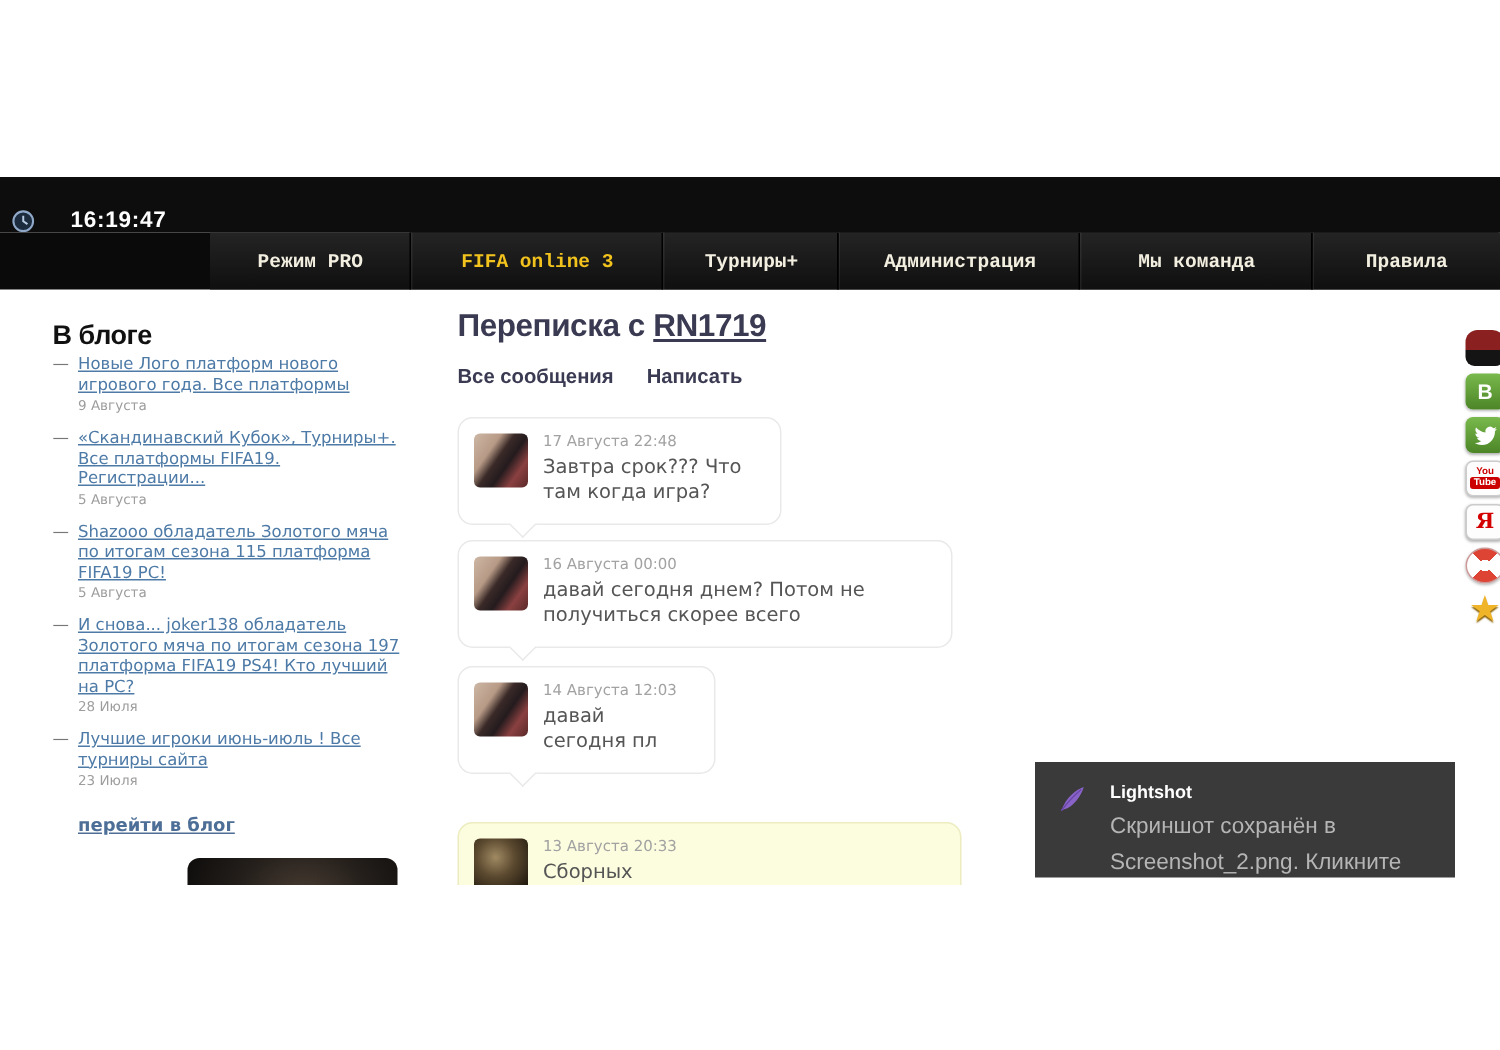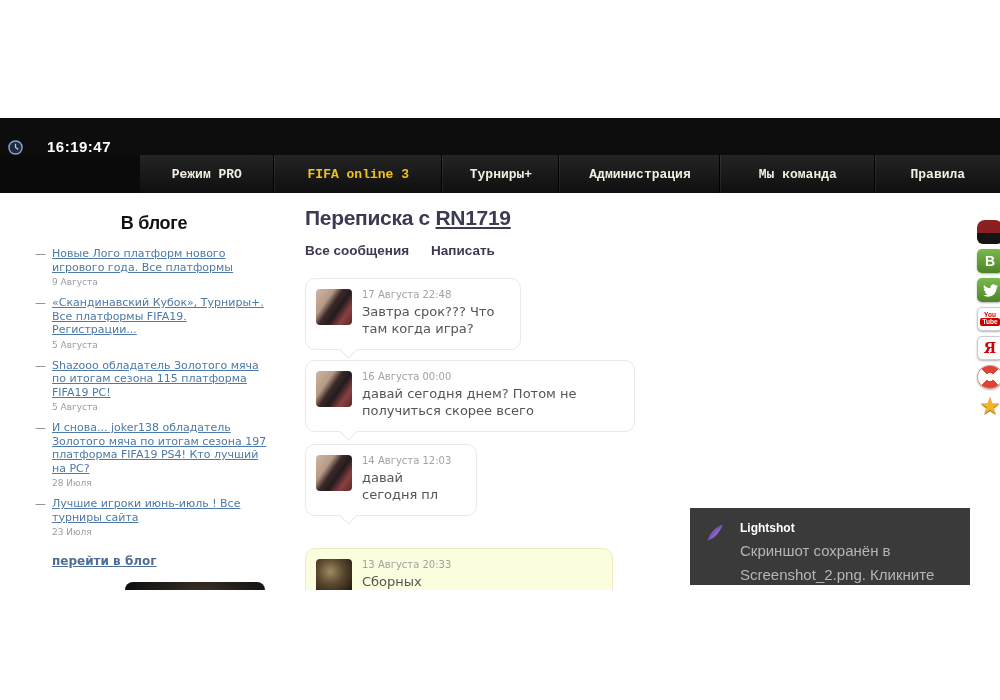--- a/index.html
+++ b/index.html
@@ -34,21 +34,21 @@
               box-shadow:-1px 0 0 #000;font-family:Liberation Mono, monospace; }
   .nav-item:first-child { border-left:none; box-shadow:none; }
   .nav-item.active { color:#f2c21d; }
   .nav-item:nth-child(1){flex-grow:130;} .nav-item:nth-child(2){flex-grow:135;}
   .nav-item:nth-child(3){flex-grow:110;} .nav-item:nth-child(4){flex-grow:120;}
   .nav-item:nth-child(5){flex-grow:155;} .nav-item:nth-child(6){flex-grow:143;}
   .nav-item:nth-child(7){flex-grow:157;}
 
   
   .blog { position:absolute; left:35px; top:95px; width:238px; }
-  .blog h2 { font-size:18px; font-weight:bold; color:#111; letter-spacing:-.3px; margin-bottom:13px;text-align:center; }
+  .blog h2 { font-size:18px; font-weight:bold; color:#111; letter-spacing:-.3px; margin-bottom:2px; }
   .blog ul { list-style:none; }
   .blog li { position:relative; padding-left:17px; margin-bottom:9px;
              font-family:"DejaVu Sans", sans-serif; }
   .blog li::before { content:"—"; position:absolute; left:0; top:0; color:#777; font-size:11px; }
   .blog-link { font-size:11px; line-height:13.5px; color:#4d7aa6; text-decoration:underline; cursor:pointer; display:block; }
   .blog-date { font-size:9px; color:#9d9d9d; margin-top:3px; }
   .goto-blog { display:inline-block; margin:8px 0 0 17px; font-family:"DejaVu Sans", sans-serif;
                font-size:12px; font-weight:bold; color:#4d6e96; text-decoration:underline; cursor:pointer; }
   .blog-image { position:relative; margin:13px 0 0 90px; width:140px; height:90px;
                 border-radius:8px; overflow:hidden; cursor:pointer;
@@ -71,21 +71,21 @@
   .msg::after { content:""; position:absolute; bottom:-7px; left:36px; width:12px; height:12px;
                 background:#fff; border-right:1px solid #e9e9e9; border-bottom:1px solid #e9e9e9;
                 transform:rotate(45deg); }
   .msg.own { background:#fcfcdf; border-color:#ececc0; }
   .msg.own::after { background:#fcfcdf; border-color:#ececc0; }
   .msg-avatar { position:absolute; left:10px; top:10px; width:36px; height:36px; border-radius:4px; cursor:pointer;
                 background:linear-gradient(125deg, #cdb7a5 0%, #b79a86 30%, #3a2a28 45%, #241b1e 60%, #8a4040 78%, #5a2828 100%); }
   .msg.own .msg-avatar { background:radial-gradient(circle at 40% 35%, #a08a63 0%, #5c4a30 40%, #241c10 85%); }
   .msg-date { font-size:10px; color:#a2a2a2; margin-bottom:3px; }
   .msg-text { font-size:13px; color:#555; line-height:17px; }
-  .m1 { width:216px; } .m2 { width:330px; } .m3 { width:172px; } .m4,.m5 { width:308px;margin-top:32px; }
+  .m1 { width:216px; } .m2 { width:330px; } .m3 { width:172px; } .m4,.m5 { width:336px;margin-top:32px; }
   .m2 { margin-bottom:12px; } .m3 { margin-bottom:12px; }
   .m4 { min-height:52px; }
 
   
   .social { position:absolute; right:-7px; top:102px; width:30px; display:flex; flex-direction:column; gap:5px; }
   .s-icon { width:26px; height:24px; border-radius:5px; display:flex; align-items:center; justify-content:center;
             cursor:pointer; box-shadow:0 1px 2px rgba(0,0,0,.3); }
   .s-cap { background:linear-gradient(#8a2020 0 55%, #141414 55% 100%); border-radius:8px 8px 6px 6px; box-shadow:none; }
   .s-green { background:linear-gradient(#79b94c, #4c8527); color:#fff; font-weight:bold; font-size:14px; }
   .s-white { background:#fdfdfd; border:1px solid #ccc; }

